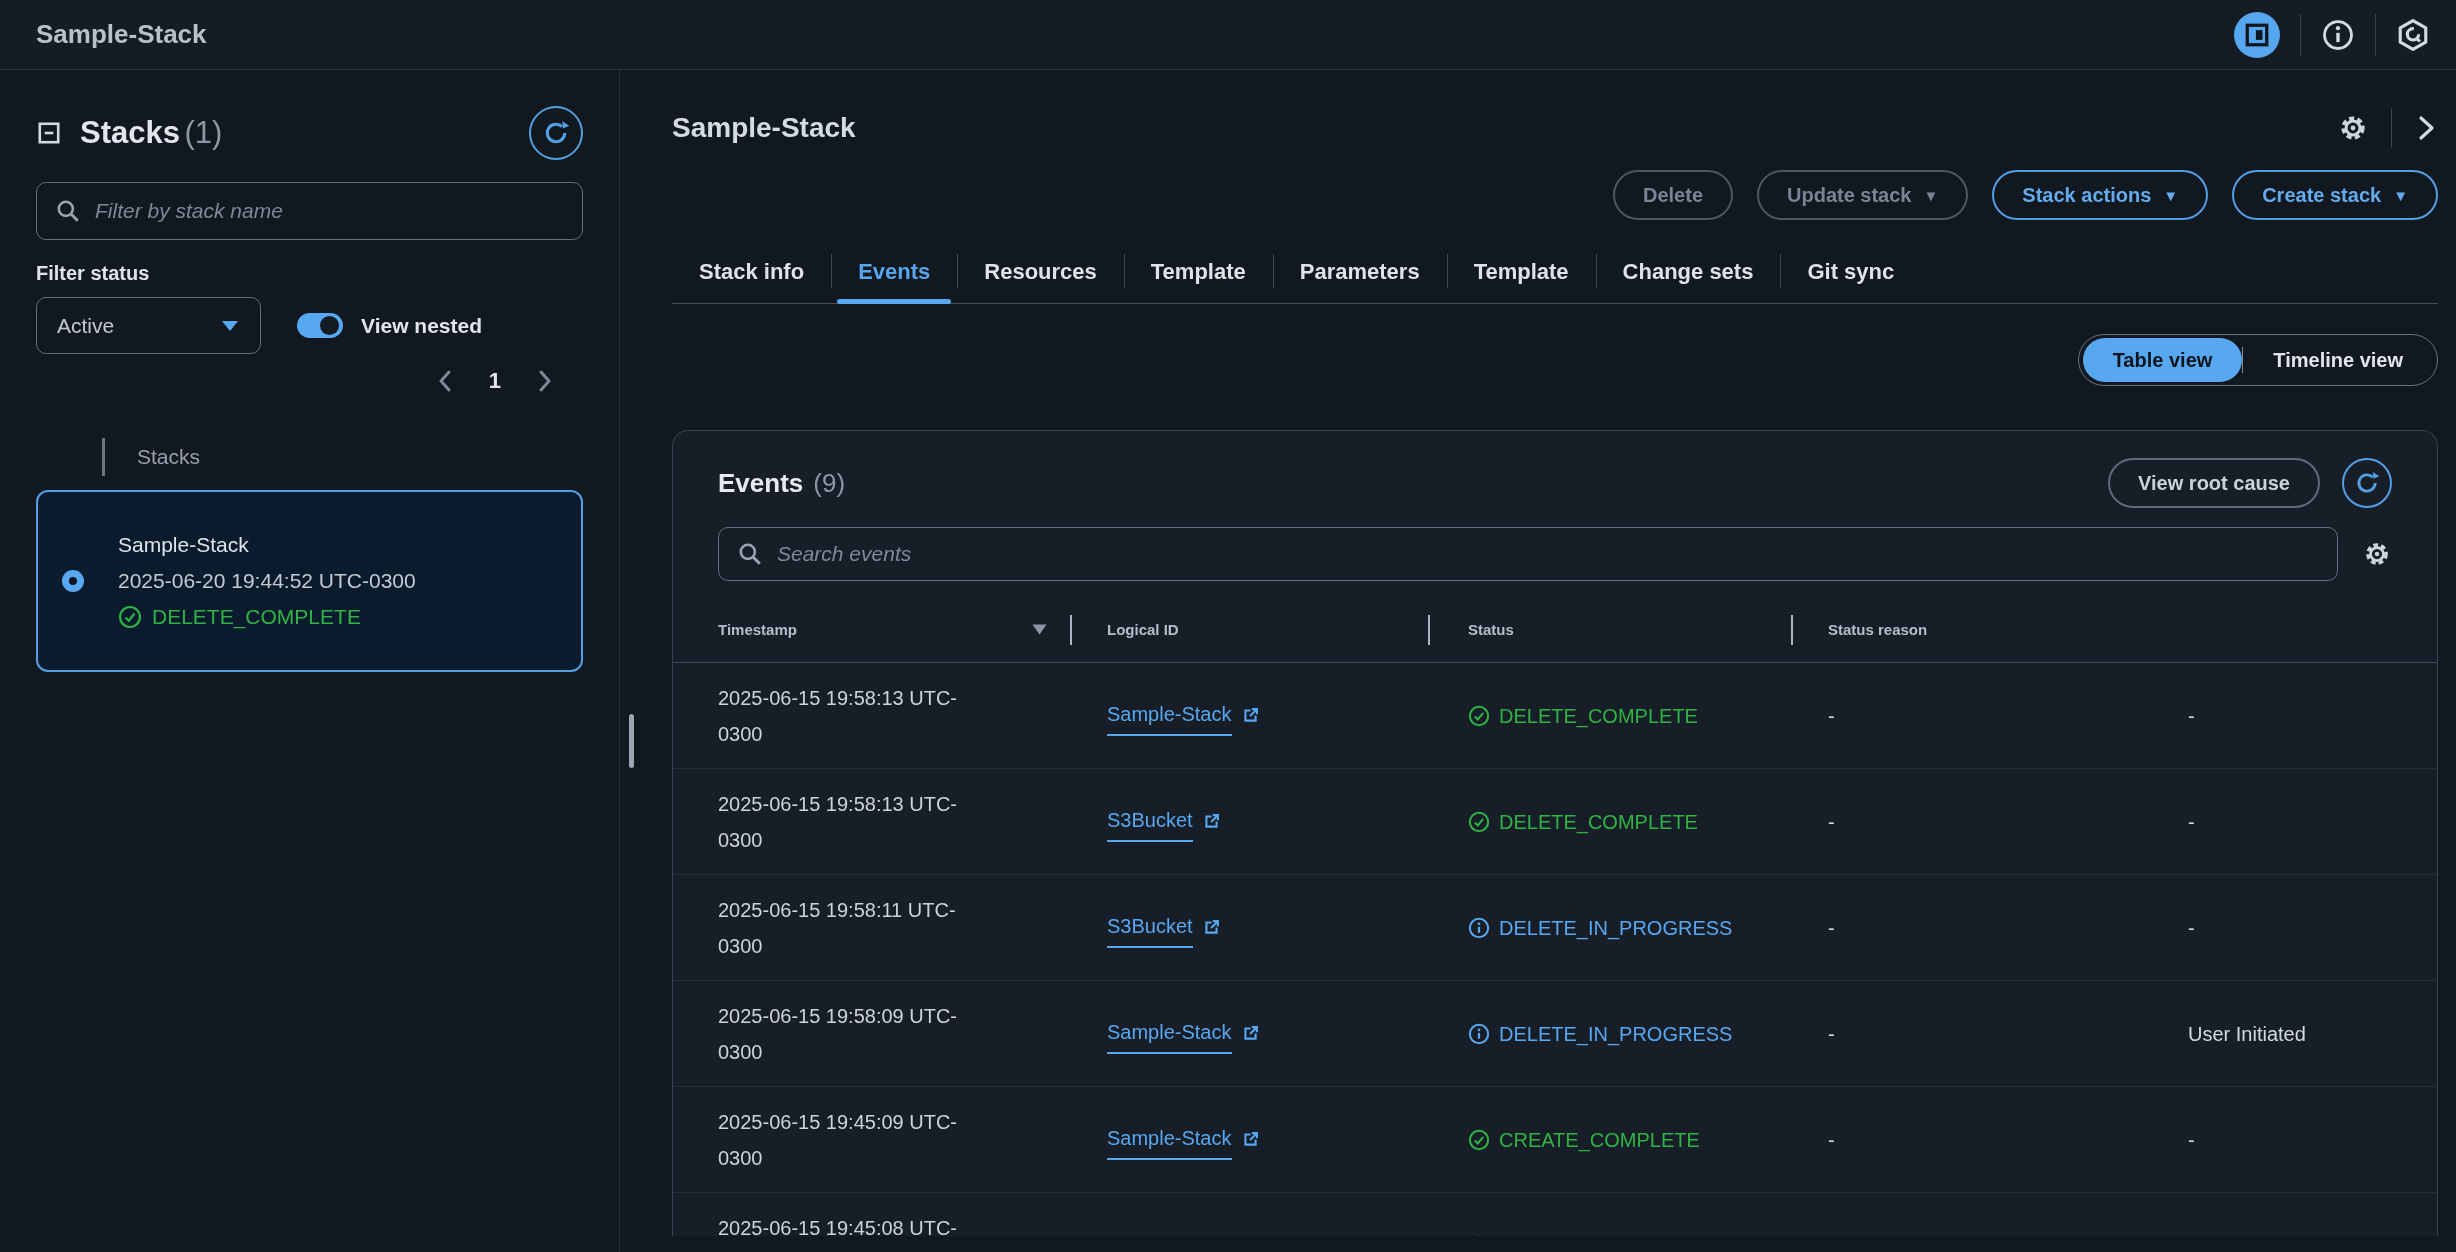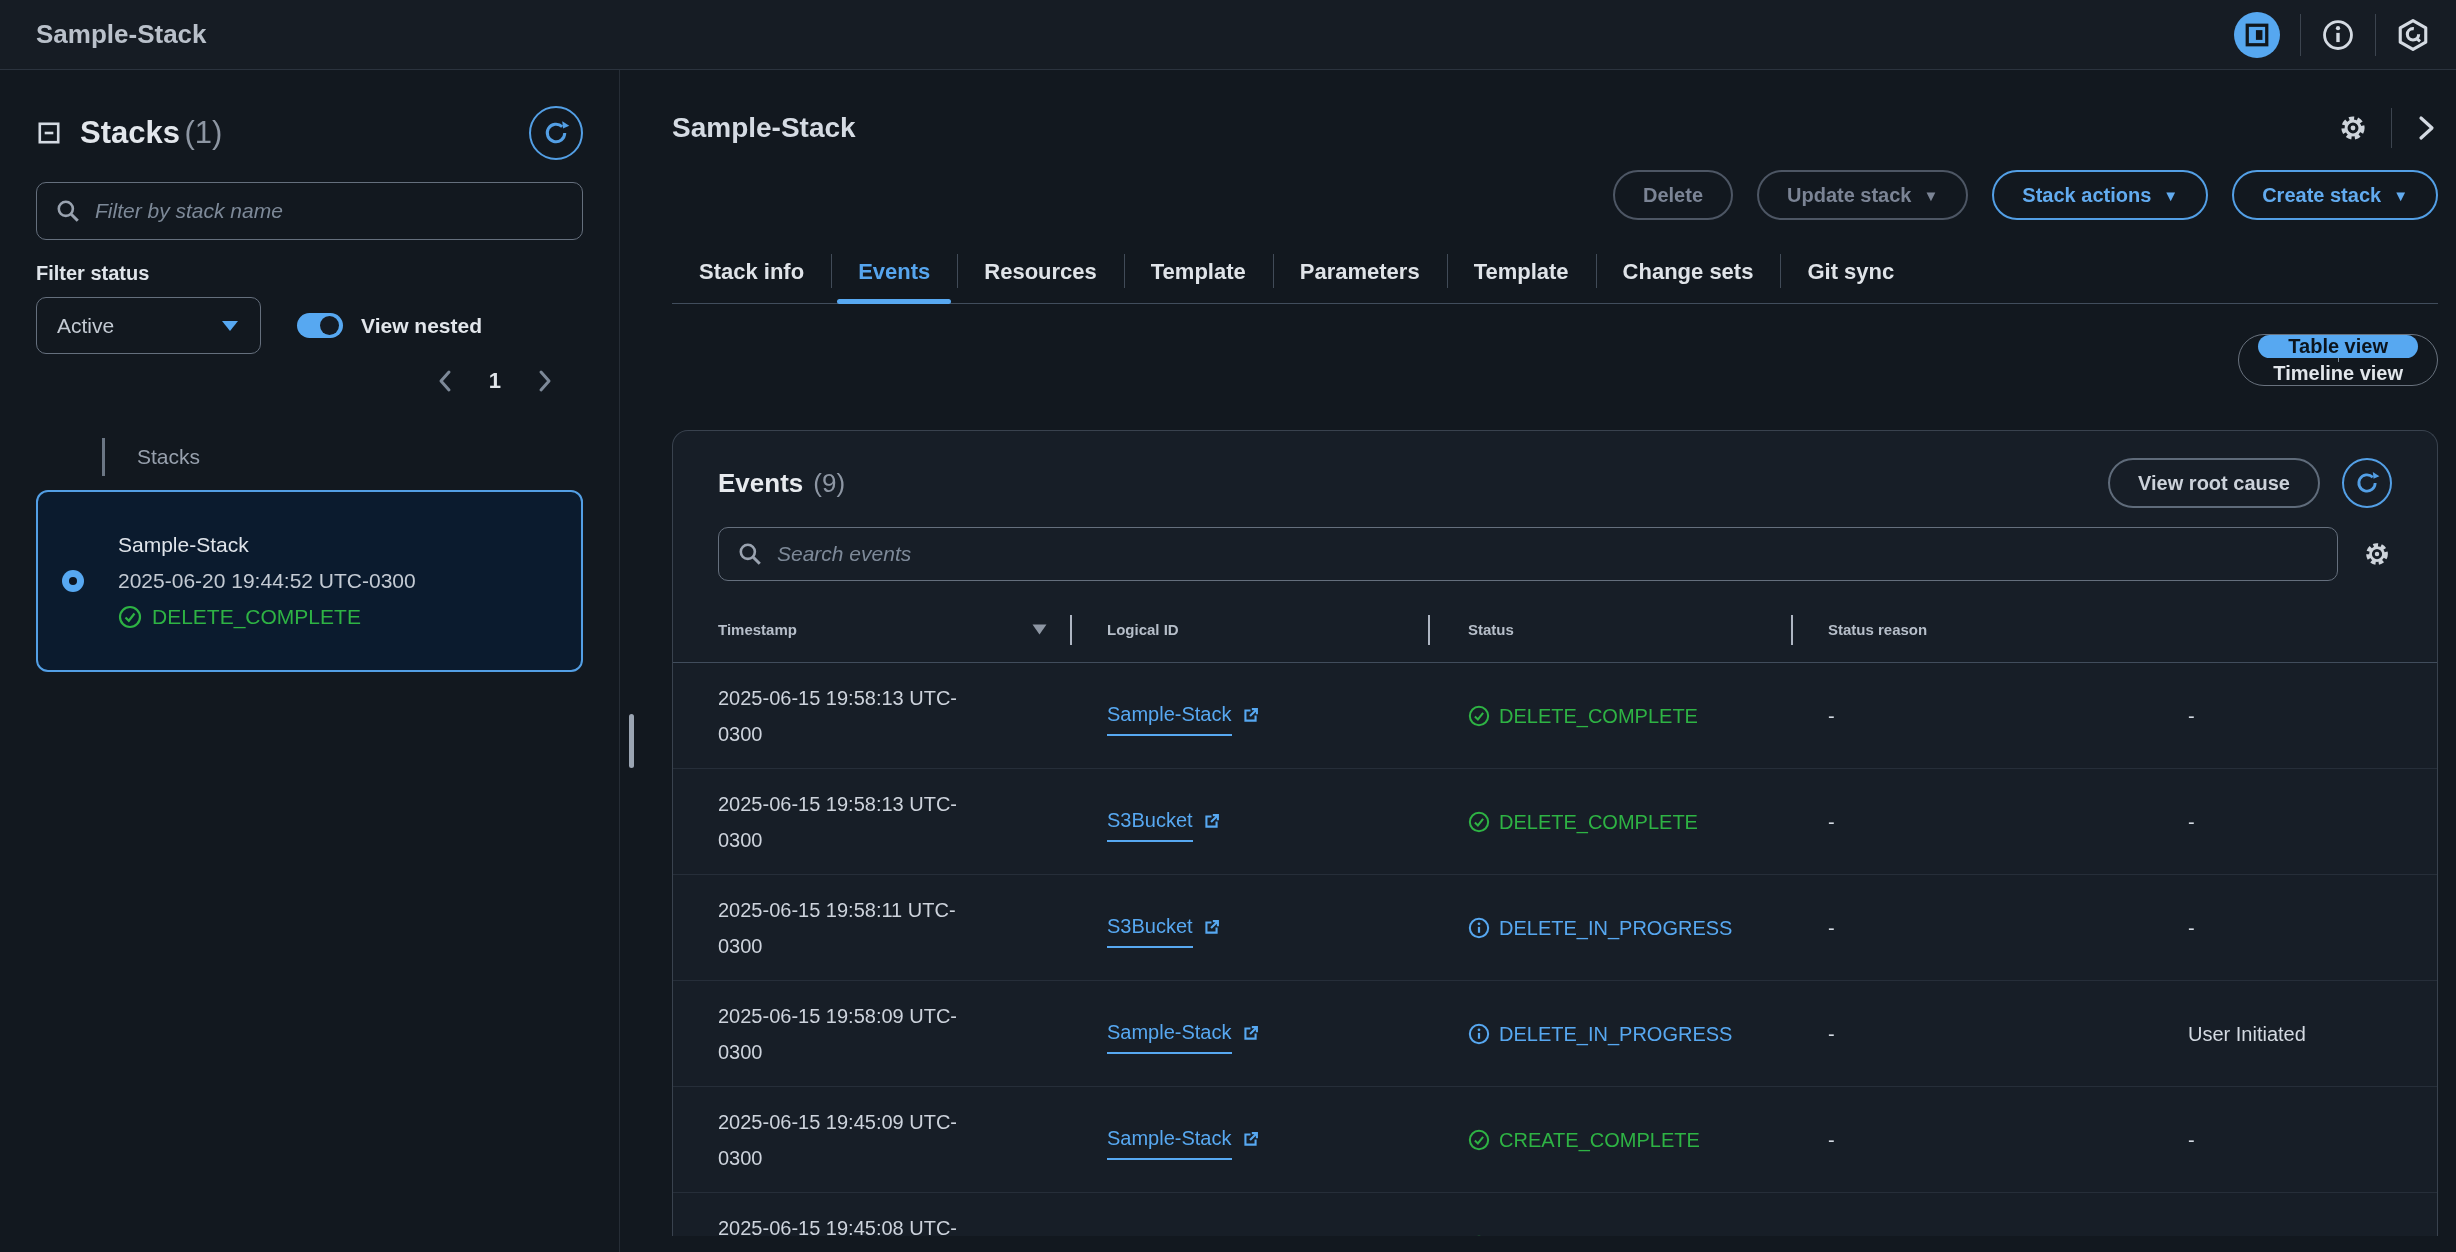--- a/index.html
+++ b/index.html
@@ -76,21 +76,21 @@
 
   
   .tabs{display:flex;margin-top:20px;border-bottom:1px solid #414d5c;height:64px;align-items:stretch;}
   .tab{position:relative;display:flex;align-items:center;padding:0 27px;font-size:22px;font-weight:bold;color:#dfe3e8;cursor:pointer;}
   .tab + .tab::before{content:"";position:absolute;left:0;top:14px;height:34px;width:1px;background:#414b58;}
   .tab.active{color:#56a5ee;}
   .tab.active::after{content:"";position:absolute;left:6px;right:6px;bottom:-1px;height:5px;border-radius:3px;background:#57a8f1;}
 
   
   .viewtoggle-row{display:flex;justify-content:flex-end;margin-top:30px;}
-  .segmented{height:52px;border:1px solid #69727e;border-radius:26px;display:flex;align-items:center;padding:0 4px;flex-direction:column;}
+  .segmented{height:52px;border:1px solid #69727e;border-radius:26px;display:flex;align-items:center;padding:0 4px;}
   .seg{font-size:20px;font-weight:bold;padding:0 30px;height:44px;display:flex;align-items:center;border-radius:22px;cursor:pointer;color:#e2e6eb;}
   .seg.selected{background:#57a8f1;color:#0b141d;}
   .seg-div{width:1px;height:26px;background:#7d8998;}
 
   
   .card{margin-top:44px;border:1px solid var(--border);border-bottom:none;border-radius:16px 16px 0 0;background:var(--panel);padding:26px 45px 0 45px;height:806px;overflow:hidden;}
   .card-head{display:flex;align-items:center;height:52px;}
   .card-title{font-size:26px;font-weight:bold;color:#e7eaee;}
   .card-count{font-size:26px;color:var(--dim);font-weight:normal;margin-left:10px;}
   .card-head-right{margin-left:auto;display:flex;align-items:center;gap:22px;}

